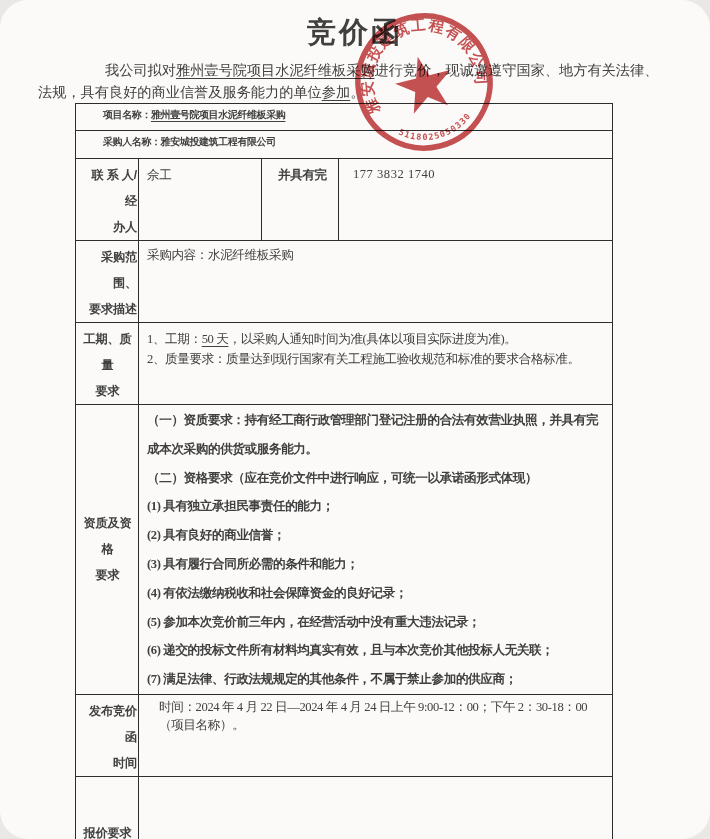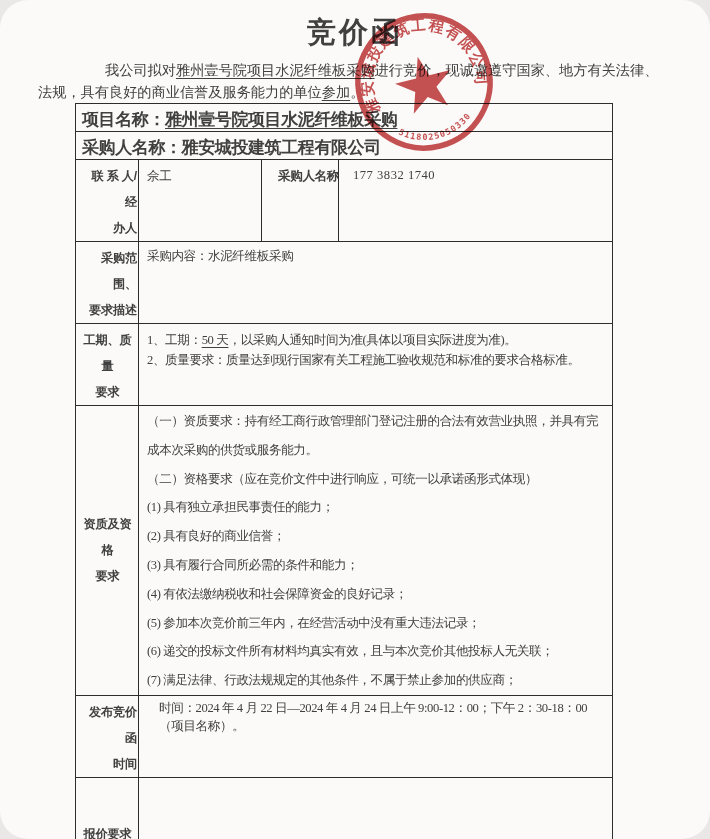--- a/index.html
+++ b/index.html
@@ -30,26 +30,26 @@
   table.bid,table.bid td{border:1.5px solid #2d2d2d;}
   td{padding:0;vertical-align:top;font-size:12.6px;letter-spacing:-0.4px;overflow:hidden;}
   td.lab{
     font-weight:700;text-align:center;font-size:12.2px;letter-spacing:-0.2px;
     white-space:pre-line;line-height:26px;padding:3px 1px 0 2px;
     font-family:"Liberation Sans","DejaVu Sans",sans-serif;
   }
   td.lab.left{text-align:right;padding-left:4px;}
   td.lab.mid{vertical-align:middle;padding-top:0;}
   .fullrow{font-weight:700;padding:4px 0 0 6px;white-space:nowrap;
-    font-family:"Liberation Sans","DejaVu Sans",sans-serif;font-size:17px;}
+    font-family:"Liberation Sans","DejaVu Sans",sans-serif;font-size:10px;margin-left:21px;}
   .cellpad{padding:6px 2px 0 8px;}
   .nw{white-space:nowrap;overflow:hidden;}
   .ov-line{line-height:29px;}
   .qline{line-height:28.8px;white-space:nowrap;overflow:hidden;padding-left:8px;}
-  .q-wrap{padding-top:1px;}
+  .q-wrap{padding-top:1px;font-weight:bold;}
   .sched .ln{line-height:20px;}
   .sched{padding-top:6px;}
   .pub .ln{line-height:18px;margin-left:12px;}
   .pub{padding-top:3px;}
   .quote-box{height:110px;overflow:hidden;padding:3px 2px 0 8px;}
   .contact-name{padding:8px 0 0 8px;}
   .contact-lab{padding:8px 0 0 16px;font-weight:700;white-space:nowrap;
     font-family:"Liberation Sans","DejaVu Sans",sans-serif;}
   .phone{padding:8px 0 0 14px;letter-spacing:0.5px;}
 
@@ -91,21 +91,21 @@
           </td>
     </tr>
 
     <tr style="height:57px">
       <td class="lab left">联 系 人/经
 办人</td>
       <td>
             <div class="contact-name nw">佘工</div>
           </td>
       <td>
-            <div class="contact-lab">采购人名称</div>
+            <div class="contact-lab">并具有完</div>
           </td>
       <td>
             <div class="phone nw">177 3832 1740</div>
           </td>
     </tr>
 
 
     <tr style="height:58px">
       <td class="lab left">采购范围、
 要求描述</td>

